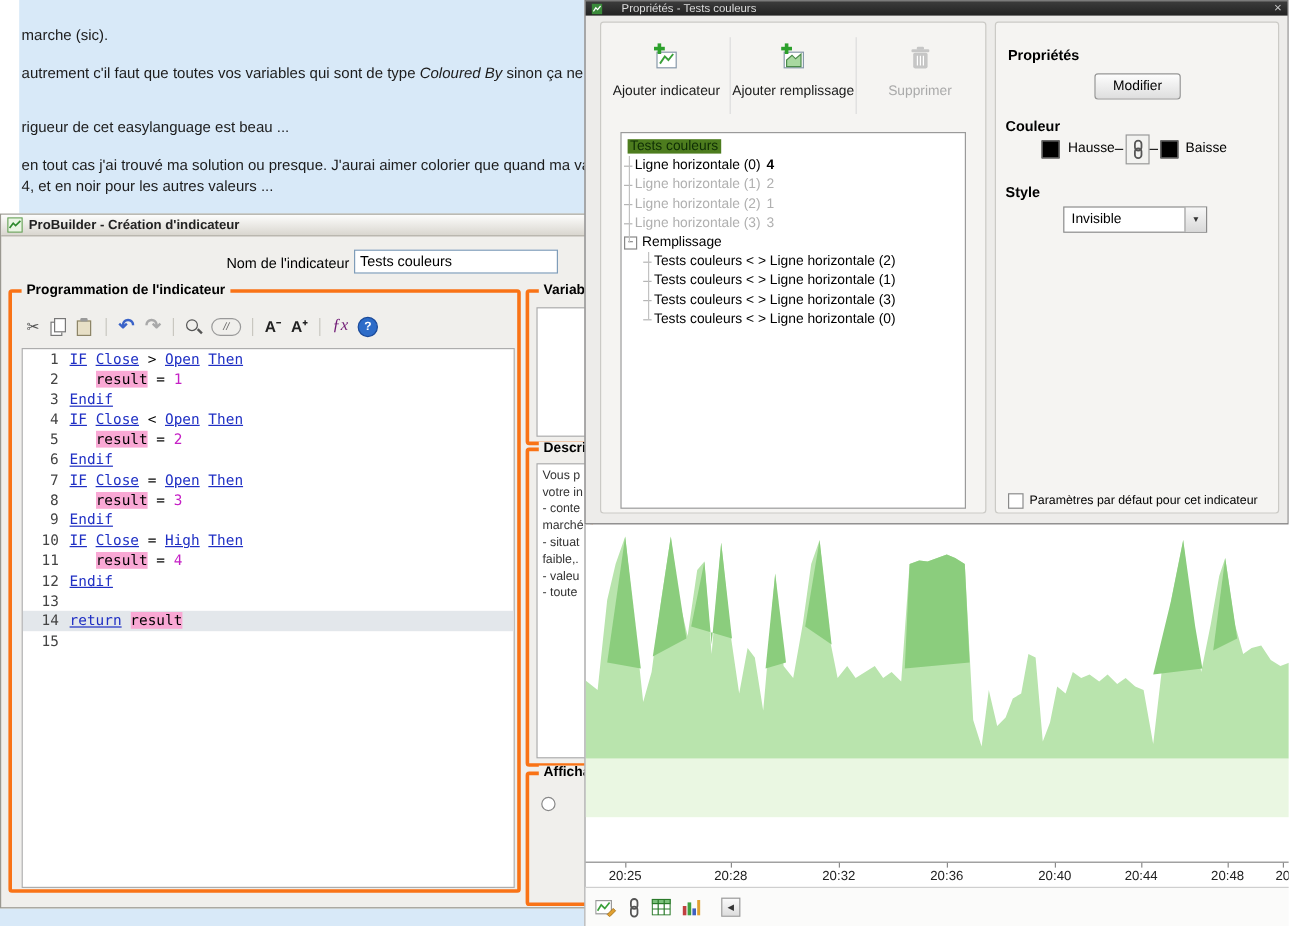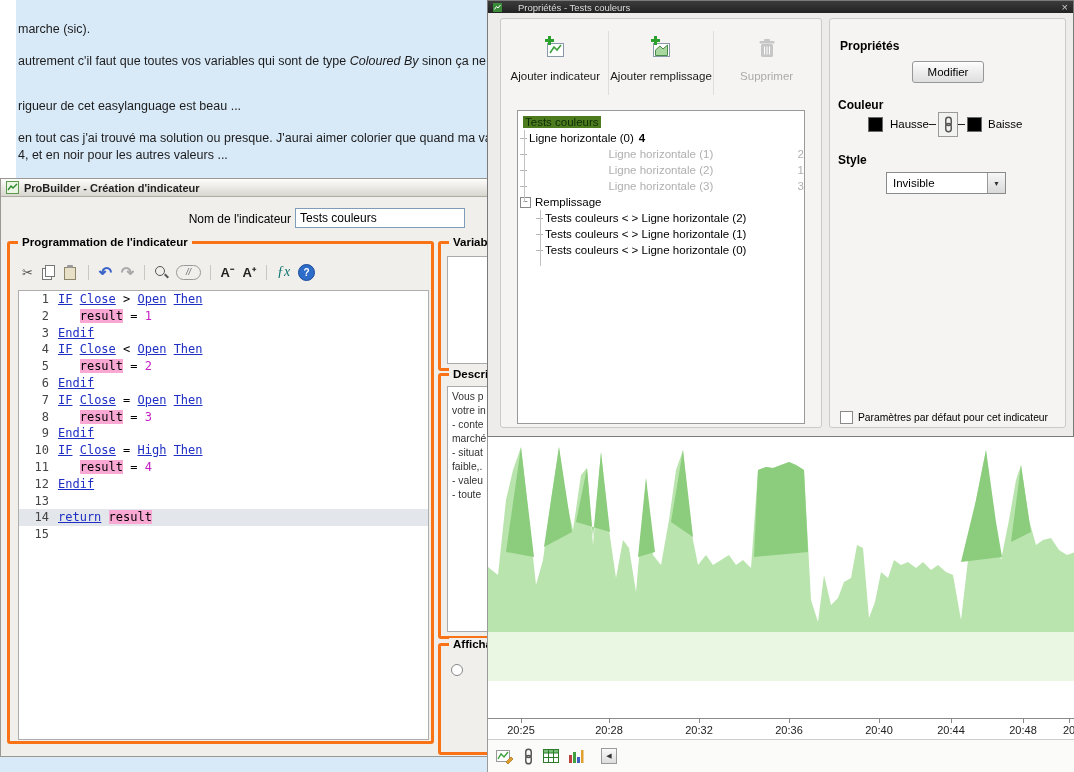--- a/index.html
+++ b/index.html
@@ -42,21 +42,21 @@
   .ed-toolbar{position:absolute;left:10px;top:16px;right:10px;height:24px;display:flex;align-items:center;gap:7px;}
   .tsep{width:1px;height:15px;background:#c9c7c0;margin:0 2px;}
   .ticon{display:inline-flex;align-items:center;justify-content:center;min-width:15px;height:17px;
          font-size:13px;color:#444;cursor:default;}
   [data-name="cut-icon"]{font-size:13px;color:#555;}
   [data-name="undo-icon"]{color:#3a63c8;font-size:16px;font-weight:bold;}
   [data-name="redo-icon"]{color:#a9a9a9;font-size:16px;font-weight:bold;}
   [data-name="comment-icon"]{border:1px solid #999;border-radius:8px;font-size:9px;font-style:italic;
                              color:#666;padding:0 4px;height:13px;}
   [data-name="font-decrease-icon"],[data-name="font-increase-icon"]{font-weight:bold;font-size:13px;color:#222;}
-  [data-name="function-icon"]{font-style:italic;font-family:"Liberation Serif",serif;font-size:14px;color:#0f766e;}
+  [data-name="function-icon"]{font-style:italic;font-family:"Liberation Serif",serif;font-size:14px;color:#701a75;}
   [data-name="help-icon"]{width:15px;height:15px;border-radius:50%;background:#2d6cc8;color:#fff;
                           font-size:10px;font-weight:bold;border:1px solid #1a4a9a;}
   .ic-copy{position:relative;width:13px;height:14px;display:inline-block;}
   .ic-copy::before,.ic-copy::after{content:"";position:absolute;width:8px;height:10px;background:#fff;border:1px solid #777;}
   .ic-copy::before{left:0;top:3px;}.ic-copy::after{left:3px;top:0;}
   .ic-paste{position:relative;width:13px;height:14px;display:inline-block;}
   .ic-paste::before{content:"";position:absolute;left:0;top:2px;width:10px;height:11px;background:#e7dfc6;border:1px solid #8d8568;}
   .ic-paste::after{content:"";position:absolute;left:3px;top:0;width:6px;height:3px;background:#999;border-radius:1px;}
   .ic-zoom{position:relative;width:15px;height:15px;display:inline-block;}
   .ic-zoom::before{content:"";position:absolute;left:1px;top:1px;width:8px;height:8px;border:1.6px solid #555;border-radius:50%;}
@@ -89,21 +89,21 @@
            font-size:11.5px;color:#1a1a1a;cursor:default;}
   .dlg-btn.disabled{color:#aaa;}
   .btn-div{width:1px;height:64px;background:#ddd;margin-top:8px;}
   .tree{position:absolute;left:16px;top:91px;width:288px;height:314px;background:#fff;
         border:1px solid #9a9a9a;font-size:11.5px;padding-top:3px;box-sizing:border-box;overflow:hidden;}
   .tree-row{display:flex;align-items:center;height:16px;white-space:nowrap;}
   .tree-row.d0{padding-left:5px;}
   .tree-row.d1{padding-left:2px;}
   .tree-row.d2{padding-left:18px;}
   .tree-row .conn{width:7px;height:1px;background:#b5b5b5;margin-right:2px;flex:none;}
-  .tree-row.muted{color:#b0b0b0;justify-content:space-between;}
+  .tree-row.muted{color:#b0b0b0;}
   .tree-row.selected .tlabel{background:#4d7c1e;color:#0f2e05;padding:0 2px;}
   .tvalue{margin-left:5px;}
   .tree-row:not(.muted) .tvalue{font-weight:bold;}
   .expander{width:9px;height:9px;border:1px solid #888;background:#fff;font-size:8px;line-height:7px;
             text-align:center;margin-right:4px;flex:none;color:#333;}
   .tree-vline{position:absolute;width:1px;background:#c2c2c2;}
   .vl1{left:6px;top:19px;height:72px;}
   .vl2{left:22px;top:99px;height:56px;}
 
   .panel-heading{position:absolute;left:10px;top:20px;font-size:12px;font-weight:bold;}
@@ -316,20 +316,24 @@
             <div class="tree-row d2" data-name="tree-item">
               <span class="conn" data-name="tree-connector"></span>
               <span class="tlabel" data-name="tree-item-label">Tests couleurs &lt; &gt; Ligne horizontale (2)</span>
             </div>
             <div class="tree-row d2" data-name="tree-item">
               <span class="conn" data-name="tree-connector"></span>
               <span class="tlabel" data-name="tree-item-label">Tests couleurs &lt; &gt; Ligne horizontale (1)</span>
             </div>
             <div class="tree-row d2" data-name="tree-item">
               <span class="conn" data-name="tree-connector"></span>
+              <span class="tlabel" data-name="tree-item-label">Tests couleurs &lt; &gt; Ligne horizontale (3)</span>
+            </div>
+            <div class="tree-row d2" data-name="tree-item">
+              <span class="conn" data-name="tree-connector"></span>
               <span class="tlabel" data-name="tree-item-label">Tests couleurs &lt; &gt; Ligne horizontale (0)</span>
             </div>
           </div>
       </div>
     </div>
 
     <div class="dlg-group grp-right" data-name="properties-panel">
       <div class="panel-heading" data-name="panel-heading">Propriétés</div>
       <button class="btn modify-btn" data-name="modify-button">Modifier</button>
       <div class="color-label" data-name="color-label">Couleur</div>

